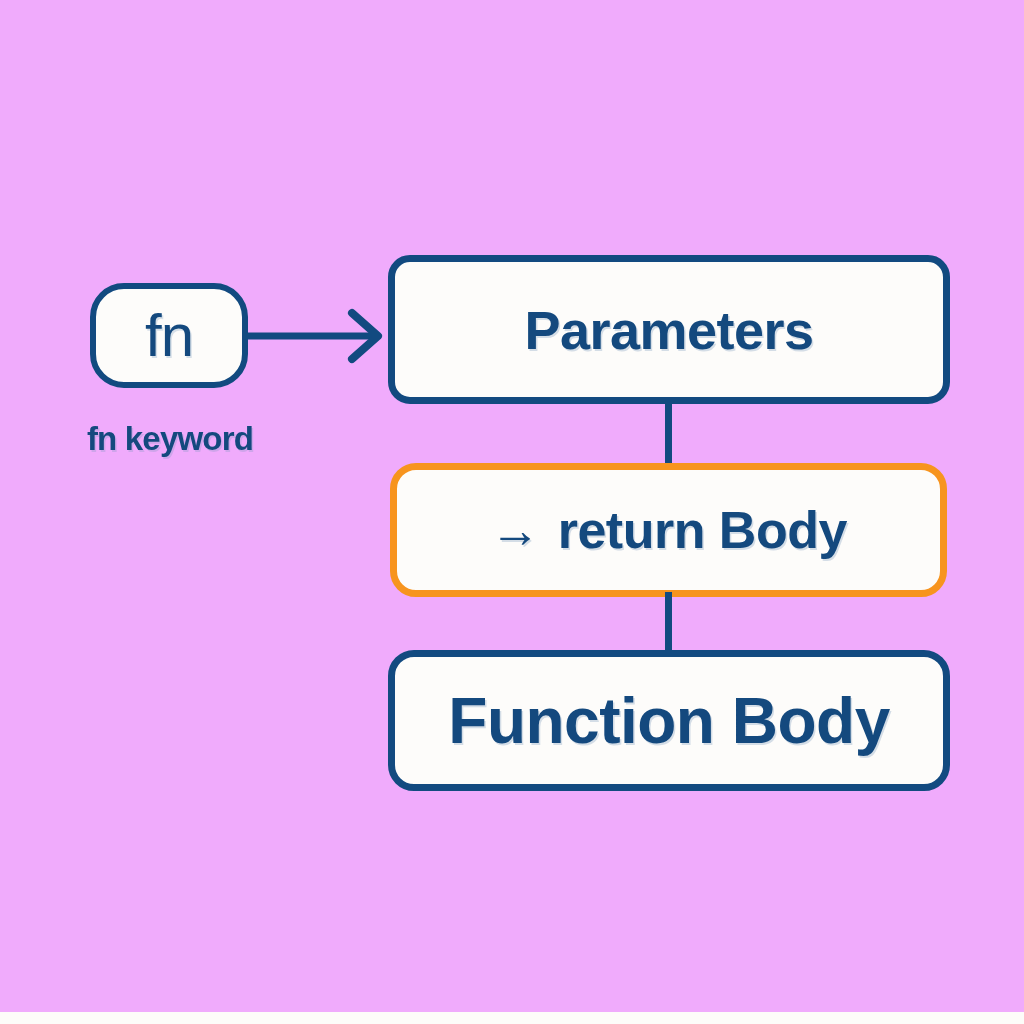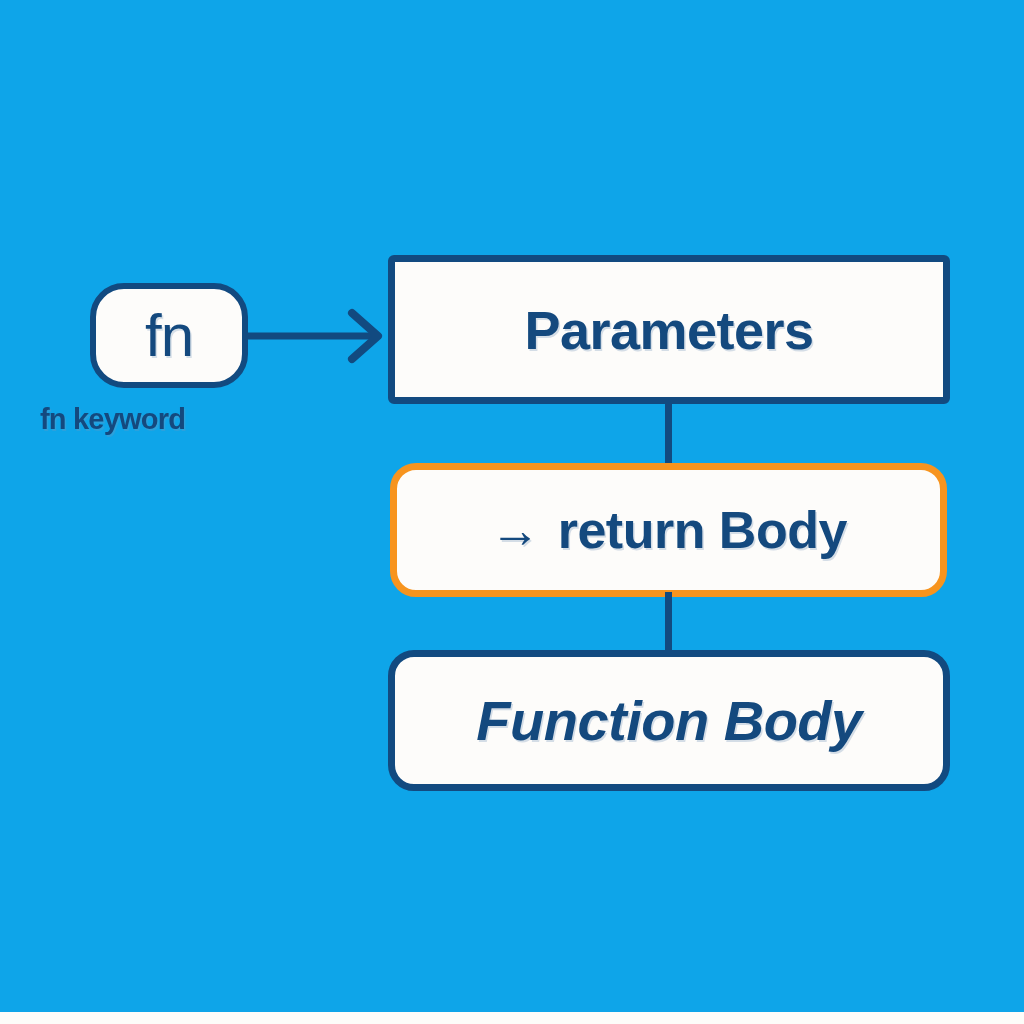--- a/index.html
+++ b/index.html
@@ -12,21 +12,21 @@
     height: 1024px;
     background: #fdfcf9;
     font-family: "Liberation Sans", sans-serif;
     overflow: hidden;
   }
 
   #diagram-canvas {
     position: relative;
     width: 1024px;
     height: 1012px;
-    background: #0ea5e9;
+    background: #f0abfc;
   }
 
   
   .node-box {
     position: absolute;
     box-sizing: border-box;
     background: #fdfcfa;
     display: flex;
     align-items: center;
     justify-content: center;
@@ -55,23 +55,24 @@
     font-size: 60px;
     font-weight: normal;
     letter-spacing: -1px;
     text-shadow: 1.5px 1.5px 0 rgba(120,150,185,0.28);
   }
 
   
   #fn-keyword-caption {
     position: absolute;
     left: 40px;
-    top: 403px;
+    top: 420px;
     width: 260px;
-    font-size: 29px;
+    text-align: center;
+    font-size: 33px;
     font-weight: bold;
     color: #14497e;
     letter-spacing: -0.8px;
     text-shadow: 1.5px 1.5px 0 rgba(120,150,185,0.28);
   }
 
   
   #fn-to-parameters-arrow {
     position: absolute;
     left: 244px;
@@ -81,21 +82,21 @@
   }
 
   
   #parameters-box {
     left: 388px;
     top: 255px;
     width: 562px;
     height: 149px;
     border-width: 7px;
     border-color: #124a80;
-    border-radius: 6px;
+    border-radius: 22px;
   }
   #parameters-label { font-size: 54px; }
 
   #return-type-box {
     left: 390px;
     top: 463px;
     width: 557px;
     height: 134px;
     border-width: 7px;
     border-color: #f7941e;
@@ -116,21 +117,21 @@
 
   #function-body-box {
     left: 388px;
     top: 650px;
     width: 562px;
     height: 141px;
     border-width: 7px;
     border-color: #124a80;
     border-radius: 26px;
   }
-  #function-body-label { font-size: 56px; font-style: italic; }
+  #function-body-label { font-size: 64px; }
 
   
   .connector-line {
     position: absolute;
     width: 7px;
     background: #124a80;
     left: 665px;
   }
   #connector-parameters-return {
     top: 398px;

